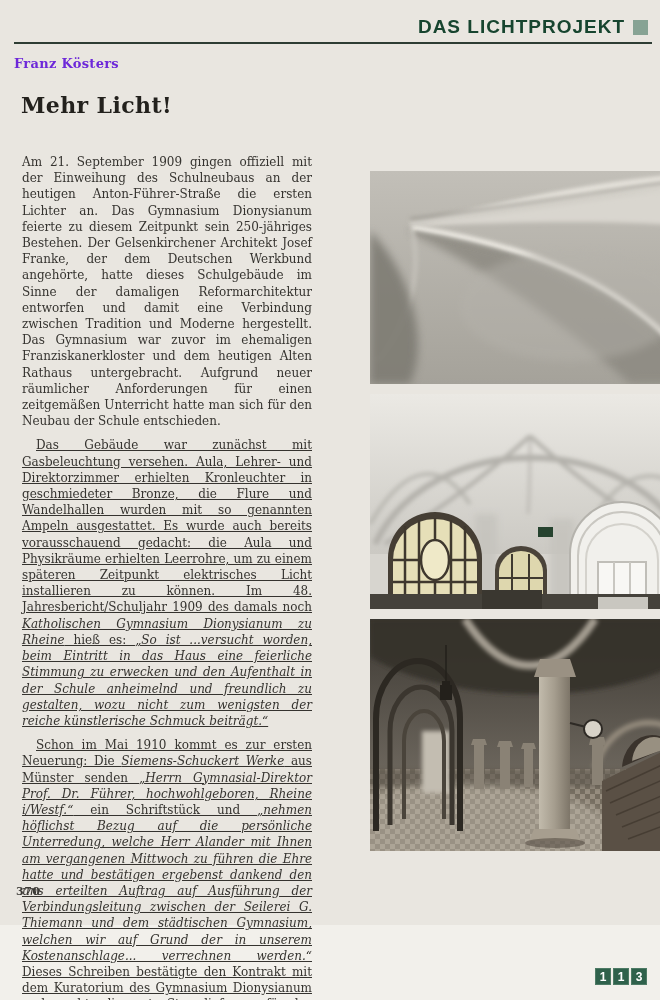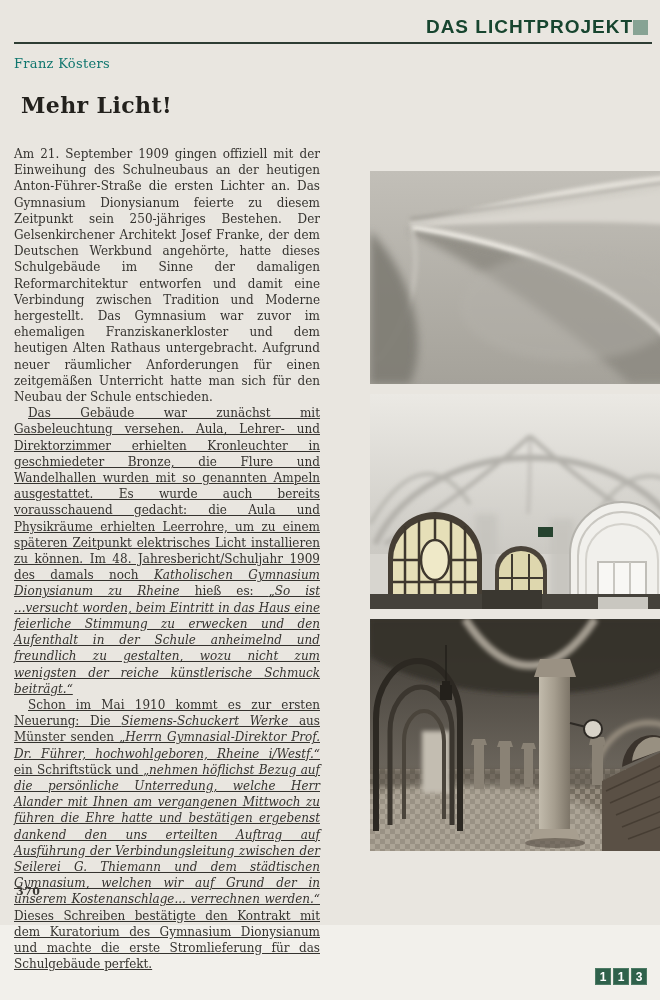--- a/index.html
+++ b/index.html
@@ -8,48 +8,48 @@
     background:#f2f0eb;
     font-family:"DejaVu Serif", serif;
   }
   .page{
     position:absolute;left:0;top:0;width:660px;height:925px;
     background:#e9e6e0;
   }
   
   .header{
     position:absolute;top:15px;left:14px;width:638px;height:24px;
-    display:flex;justify-content:flex-end;align-items:center;
+    display:flex;justify-content:flex-end;align-items:center;gap:8px;
   }
   .header-title{
     font-family:"Liberation Sans", sans-serif;
     font-weight:bold;font-size:19px;letter-spacing:1px;
     color:#17452f;
   }
   .header-square{width:15px;height:15px;background:#87a394;margin-right:4px;}
   .header-rule{
     position:absolute;top:42px;left:14px;width:638px;height:2px;
     background:#2e3d34;
   }
   
   .author{
     position:absolute;top:56px;left:14px;
-    font-size:13px;color:#0f766e;letter-spacing:.3px;
+    font-size:13px;color:#6d28d9;letter-spacing:.3px;font-weight:bold;
   }
   .article-title{
     position:absolute;top:84px;left:13px;
     font-size:22px;font-weight:bold;color:#23211d;letter-spacing:.4px;
   }
   
   .text-col{
     position:absolute;top:146px;left:14px;width:306px;
     font-size:12px;line-height:16.2px;color:#35332f;
     text-align:justify;
   }
-  .text-col p{margin:0;}
+  .text-col p{margin:8px;}
   .text-col p.indent{text-indent:14px;text-decoration:underline;}
   .text-col em{font-style:italic;}
   
   .photo{position:absolute;display:block;line-height:0;}
   #photo-1{left:330px;top:155px;width:323px;height:213px;}
   #photo-2{left:330px;top:378px;width:323px;height:215px;}
   #photo-3{left:330px;top:603px;width:323px;height:232px;}
   .photo svg{display:block;}
   
   .page-number{

